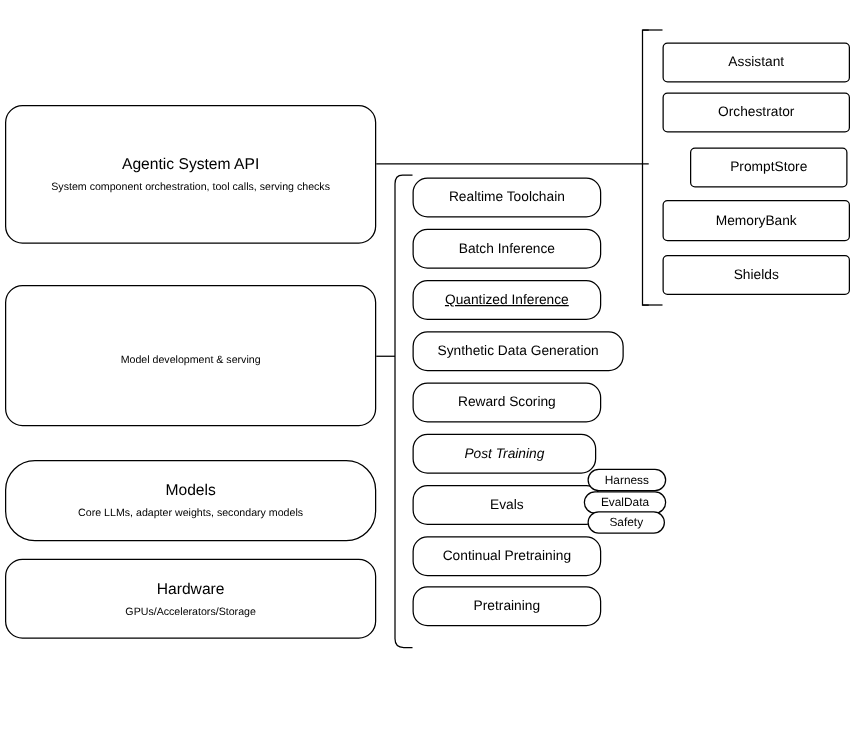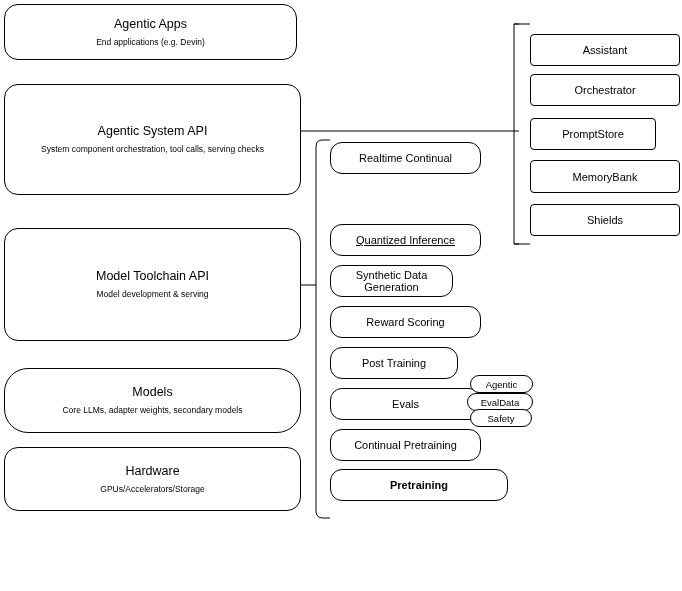--- a/index.html
+++ b/index.html
@@ -73,88 +73,86 @@
     <path d="M301 131 L519 131" fill="none" stroke="#000000" stroke-width="1"></path>
     <path d="M519 24 L514 24 L514 244 L519 244" fill="none" stroke="#000000" stroke-width="1"></path>
 
     <path d="M514 24 L530 24" fill="none" stroke="#000000" stroke-width="1"></path>
     <path d="M514 244 L530 244" fill="none" stroke="#000000" stroke-width="1"></path>
 
     <path d="M301 285 L316 285" fill="none" stroke="#000000" stroke-width="1"></path>
     <path d="M330 140 L322 140 Q316 140 316 147 L316 511 Q316 518 323 518 L330 518" fill="none" stroke="#000000" stroke-width="1"></path>
   </svg>
 
-  <div class="node layer" style="left:4px; top:4px; width:293px; height:56px;">
-    <div class="title">Agentic Apps</div>
-    <div class="sub">End applications (e.g. Devin)</div>
-  </div>
 
   <div class="node layer" style="left:4px; top:84px; width:297px; height:111px;">
     <div class="title">Agentic System API</div>
     <div class="sub">System component orchestration, tool calls, serving checks</div>
   </div>
 
   <div class="node layer" style="left:4px; top:228px; width:297px; height:113px;">
-    <div class="title">Model Toolchain API</div>
     <div class="sub">Model development &amp; serving</div>
   </div>
 
   <div class="node layer" style="left:4px; top:368px; width:297px; height:65px;border-radius:24px;">
     <div class="title">Models</div>
     <div class="sub">Core LLMs, adapter weights, secondary models</div>
   </div>
 
   <div class="node layer" style="left:4px; top:447px; width:297px; height:64px;">
     <div class="title">Hardware</div>
     <div class="sub">GPUs/Accelerators/Storage</div>
   </div>
 
 
   <div class="node cap" style="left:330px; top:142px; width:151px; height:32px;">
-    <div>Realtime Continual</div>
+    <div>Realtime Toolchain</div>
+  </div>
+  <div class="node cap" style="left:330px; top:183px; width:151px; height:32px;">
+    <div>Batch Inference</div>
   </div>
   <div class="node cap" style="left:330px; top:224px; width:151px; height:32px;text-decoration:underline;">
     <div>Quantized Inference</div>
   </div>
-  <div class="node cap" style="left:330px; top:265px; width:123px; height:32px;">
+  <div class="node cap" style="left:330px; top:265px; width:169px; height:32px;">
     <div>Synthetic Data Generation</div>
   </div>
   <div class="node cap" style="left:330px; top:306px; width:151px; height:32px;">
     <div>Reward Scoring</div>
   </div>
-  <div class="node cap" style="left:330px; top:347px; width:128px; height:32px;">
+  <div class="node cap" style="left:330px; top:347px; width:147px; height:32px;font-style:italic;">
     <div>Post Training</div>
   </div>
   <div class="node cap" style="left:330px; top:388px; width:151px; height:32px;">
     <div>Evals</div>
   </div>
   <div class="node cap" style="left:330px; top:429px; width:151px; height:32px;">
     <div>Continual Pretraining</div>
   </div>
-  <div class="node cap" style="left:330px; top:469px; width:178px; height:32px;font-weight:bold;">
+  <div class="node cap" style="left:330px; top:469px; width:151px; height:32px;">
     <div>Pretraining</div>
   </div>
 
   <div class="node pill" style="left:470px; top:375px; width:63px; height:18px;">
-    <div>Agentic</div>
+    <div>Harness</div>
   </div>
   <div class="node pill" style="left:467px; top:393px; width:66px; height:18px;">
     <div>EvalData</div>
   </div>
   <div class="node pill" style="left:470px; top:409px; width:62px; height:18px;">
     <div>Safety</div>
   </div>
 
   <div class="node rightbox" style="left:530px; top:34px; width:150px; height:32px;">
     <div>Assistant</div>
   </div>
   <div class="node rightbox" style="left:530px; top:74px; width:150px; height:32px;">
     <div>Orchestrator</div>
   </div>
-  <div class="node rightbox" style="left:530px; top:118px; width:126px; height:32px;">
+  <div class="node rightbox" style="left:552px; top:118px; width:126px; height:32px;">
     <div>PromptStore</div>
   </div>
   <div class="node rightbox" style="left:530px; top:160px; width:150px; height:33px;">
     <div>MemoryBank</div>
   </div>
   <div class="node rightbox" style="left:530px; top:204px; width:150px; height:32px;">
     <div>Shields</div>
   </div>
 
 </div>

